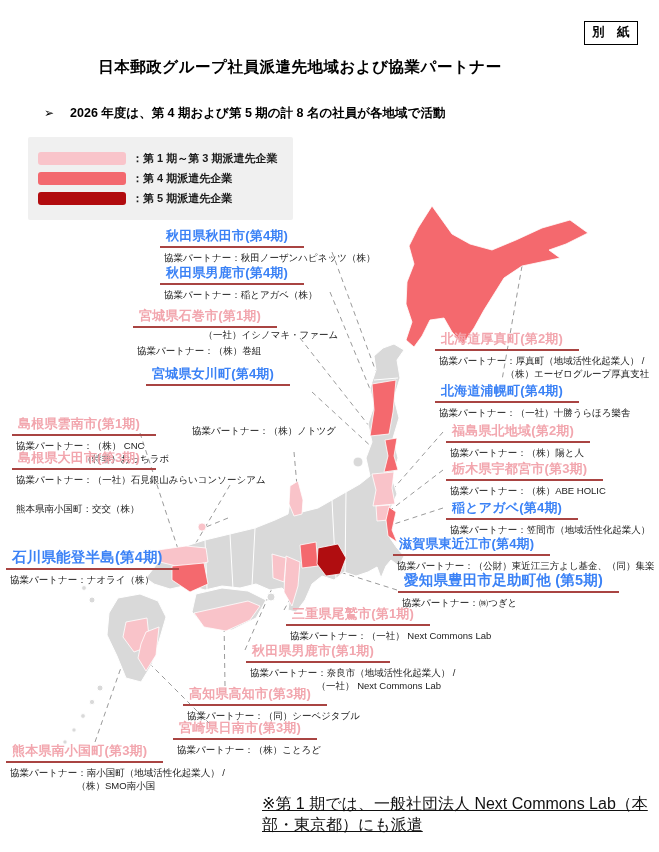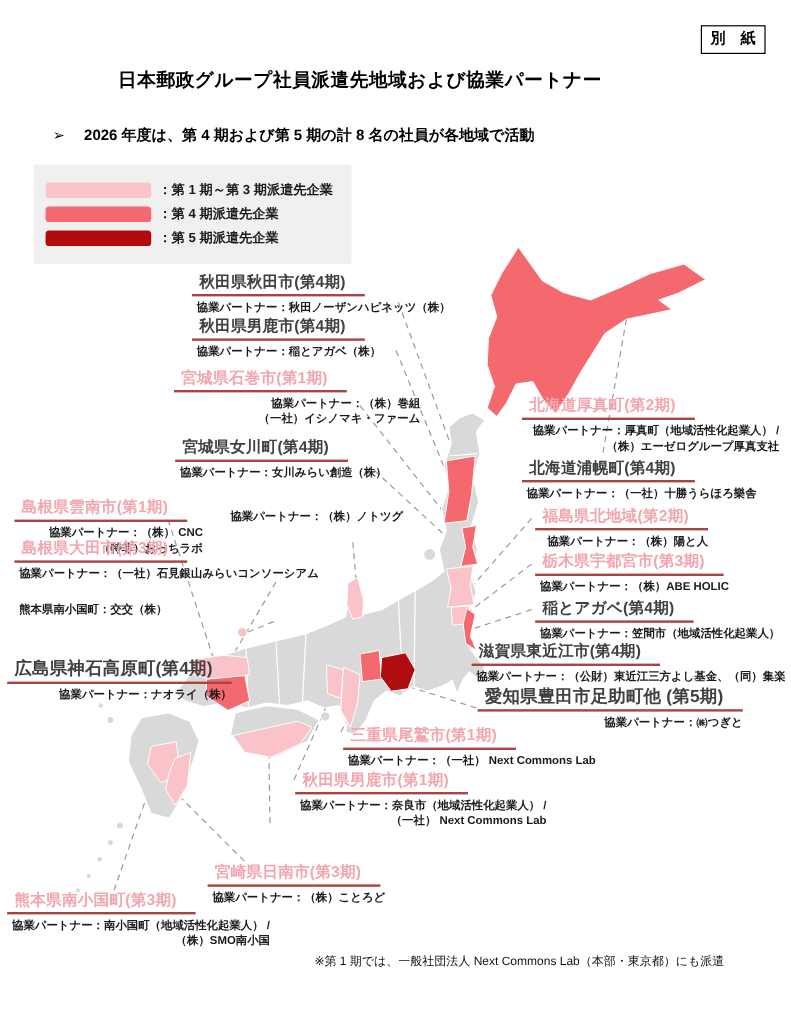--- a/index.html
+++ b/index.html
@@ -46,30 +46,30 @@
   .border-line { stroke:#ffffff; stroke-width:1; fill:none; }
   .lead { stroke:#9a9a9a; stroke-width:1; stroke-dasharray:5,4; fill:none; }
 
   .lbl { position:absolute; z-index:2; }
   .lbl h3 {
     font-size:13px; font-weight:bold; display:inline-block;
     padding:0 16px 1px 6px; border-bottom:2px solid #a94442;
     letter-spacing:0.2px; white-space:nowrap;
   }
   .lbl.big h3 { font-size:14.5px; }
-  .t4 h3, .t5 h3 { color:#404040; }
+  .t4 h3, .t5 h3 { color:#3b82f6; }
   .t13 h3 { color:#f2a6ae; }
   .partner {
     font-size:9.5px; color:#1a1a1a; margin-top:3px; padding-left:4px;
-    line-height:1.4; white-space:pre; font-weight:bold;text-align:right;
+    line-height:1.4; white-space:pre; font-weight:normal;
   }
 
   .footnote {
     position:absolute; left:262px; top:794px; z-index:2;
-    font-size:10px; color:#111;
+    font-size:16px; color:#111;text-decoration:underline;
   }
 </style>
 </head>
 <body>
 
 <div class="page">
 
   <svg class="map" width="659" height="852" viewBox="0 0 659 852">
 
     <g>
@@ -170,29 +170,28 @@
   <div class="lbl t4" style="left:160px;top:226px">
     <h3>秋田県秋田市(第4期)</h3>
     <div class="partner">協業パートナー：秋田ノーザンハピネッツ（株）</div>
   </div>
 
   <div class="lbl t4" style="left:160px;top:263px">
     <h3>秋田県男鹿市(第4期)</h3>
     <div class="partner">協業パートナー：稲とアガベ（株）</div>
   </div>
 
-  <div class="lbl t13" style="left:145px;top:306px">
+  <div class="lbl t13" style="left:133px;top:306px">
     <h3>宮城県石巻市(第1期)</h3>
+    <div class="partner" style="margin-top:0">　　　　　　　（一社）イシノマキ・ファーム</div>
     <div class="partner">協業パートナー：（株）巻組</div>
-    <div class="partner" style="margin-top:0">　　　　　　　（一社）イシノマキ・ファーム</div>
   </div>
 
   <div class="lbl t4" style="left:146px;top:364px">
     <h3>宮城県女川町(第4期)</h3>
-    <div class="partner">協業パートナー：女川みらい創造（株）</div>
   </div>
 
   <div class="lbl t13" style="left:12px;top:414px">
     <h3>島根県雲南市(第1期)</h3>
     <div class="partner">協業パートナー：（株） CNC</div>
     <div class="partner" style="margin-top:0">　　　　　　　（特非）おっちラボ</div>
   </div>
 
   <div class="lbl t13" style="left:188px;top:421px">
     <div class="partner">協業パートナー：（株）ノトツグ</div>
@@ -201,21 +200,21 @@
   <div class="lbl t13" style="left:12px;top:448px">
     <h3>島根県大田市(第3期)</h3>
     <div class="partner">協業パートナー：（一社）石見銀山みらいコンソーシアム</div>
   </div>
 
   <div class="lbl t13" style="left:12px;top:499px">
     <div class="partner">熊本県南小国町：交交（株）</div>
   </div>
 
   <div class="lbl t4 big" style="left:6px;top:548px">
-    <h3>広島県神石高原町(第4期)</h3>
+    <h3>石川県能登半島(第4期)</h3>
     <div class="partner">協業パートナー：ナオライ（株）</div>
   </div>
 
   <div class="lbl t13" style="left:435px;top:329px">
     <h3>北海道厚真町(第2期)</h3>
     <div class="partner">協業パートナー：厚真町（地域活性化起業人） /</div>
     <div class="partner" style="margin-top:0">　　　　　　　（株）エーゼログループ厚真支社</div>
   </div>
 
   <div class="lbl t4" style="left:435px;top:381px">
@@ -252,20 +251,24 @@
     <h3>三重県尾鷲市(第1期)</h3>
     <div class="partner">協業パートナー：（一社） Next Commons Lab</div>
   </div>
 
   <div class="lbl t13" style="left:246px;top:641px">
     <h3>秋田県男鹿市(第1期)</h3>
     <div class="partner">協業パートナー：奈良市（地域活性化起業人） /</div>
     <div class="partner" style="margin-top:0">　　　　　　　（一社） Next Commons Lab</div>
   </div>
 
+  <div class="lbl t13" style="left:183px;top:684px">
+    <h3>高知県高知市(第3期)</h3>
+    <div class="partner">協業パートナー：（同）シーベジタブル</div>
+  </div>
 
   <div class="lbl t13" style="left:173px;top:718px">
     <h3>宮崎県日南市(第3期)</h3>
     <div class="partner">協業パートナー：（株）ことろど</div>
   </div>
 
   <div class="lbl t13" style="left:6px;top:741px">
     <h3>熊本県南小国町(第3期)</h3>
     <div class="partner">協業パートナー：南小国町（地域活性化起業人） /</div>
     <div class="partner" style="margin-top:0">　　　　　　　（株）SMO南小国</div>

